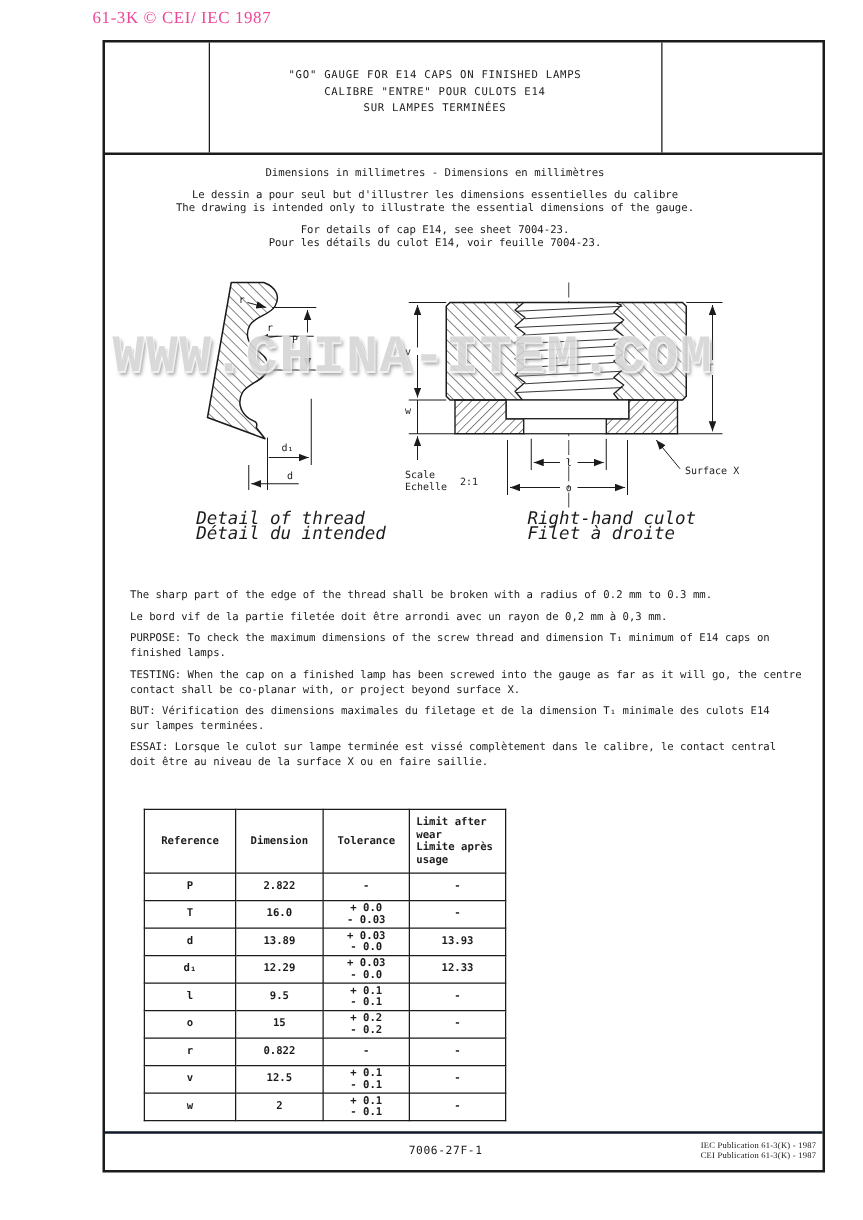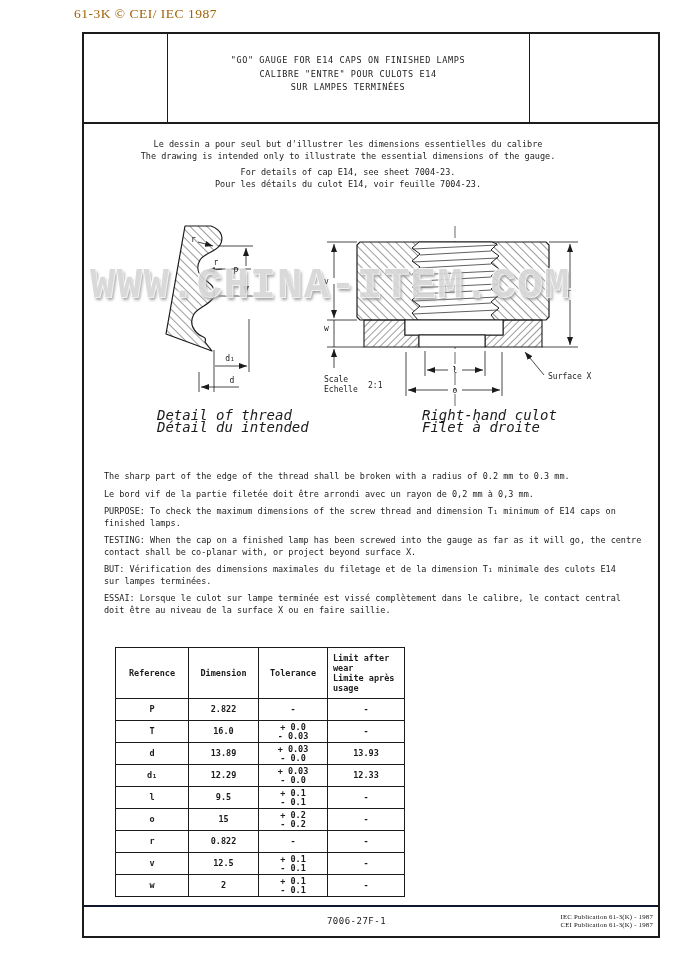--- a/index.html
+++ b/index.html
@@ -1,19 +1,19 @@
 <!DOCTYPE html>
 <html><head>
 <meta charset="utf-8">
 <style>
   html,body{margin:0;padding:0;background:#fff;}
   .page{position:relative;width:690px;height:976px;background:#ffffff;overflow:hidden;
         font-family:"DejaVu Sans Mono","Liberation Mono",monospace;color:#1b1b1b;}
   .corner-header{position:absolute;left:74px;top:6px;font-family:"Liberation Serif",serif;
-        font-size:13.5px;letter-spacing:0.5px;color:#a16207;}
+        font-size:13.5px;letter-spacing:0.5px;color:#ec4899;}
   .frame{position:absolute;left:82px;top:32px;width:578px;height:906px;border:2px solid #1b1b1b;box-sizing:border-box;}
   
   .title-block{position:absolute;left:0;top:0;width:100%;height:90px;border-bottom:2px solid #1b1b1b;box-sizing:border-box;}
   .tb-div{position:absolute;top:0;height:100%;width:0;border-left:1.5px solid #1b1b1b;}
   .tb-div.d1{left:83px;}
   .tb-div.d2{left:445px;}
   .title-lines{position:absolute;left:83px;top:20px;width:362px;text-align:center;
         font-size:8.5px;letter-spacing:0.6px;line-height:13.5px;}
   
   .intro{position:absolute;left:0;top:100px;width:528px;text-align:center;font-size:8.5px;line-height:11.5px;}
@@ -63,20 +63,21 @@
       <div class="tb-div d1"></div>
       <div class="tb-div d2"></div>
       <div class="title-lines">
         <div>"GO" GAUGE FOR E14 CAPS ON FINISHED LAMPS</div>
         <div>CALIBRE "ENTRE" POUR CULOTS E14</div>
         <div>SUR LAMPES TERMINÉES</div>
       </div>
     </div>
 
     <div class="intro">
+      <div>Dimensions in millimetres - Dimensions en millimètres</div>
       <div class="gap"></div>
       <div>Le dessin a pour seul but d'illustrer les dimensions essentielles du calibre</div>
       <div>The drawing is intended only to illustrate the essential dimensions of the gauge.</div>
       <div class="gap"></div>
       <div>For details of cap E14, see sheet 7004-23.</div>
       <div>Pour les détails du culot E14, voir feuille 7004-23.</div>
     </div>
 
     <svg class="svg-left" width="205" height="185" viewBox="0 0 205 185">
       <defs>

